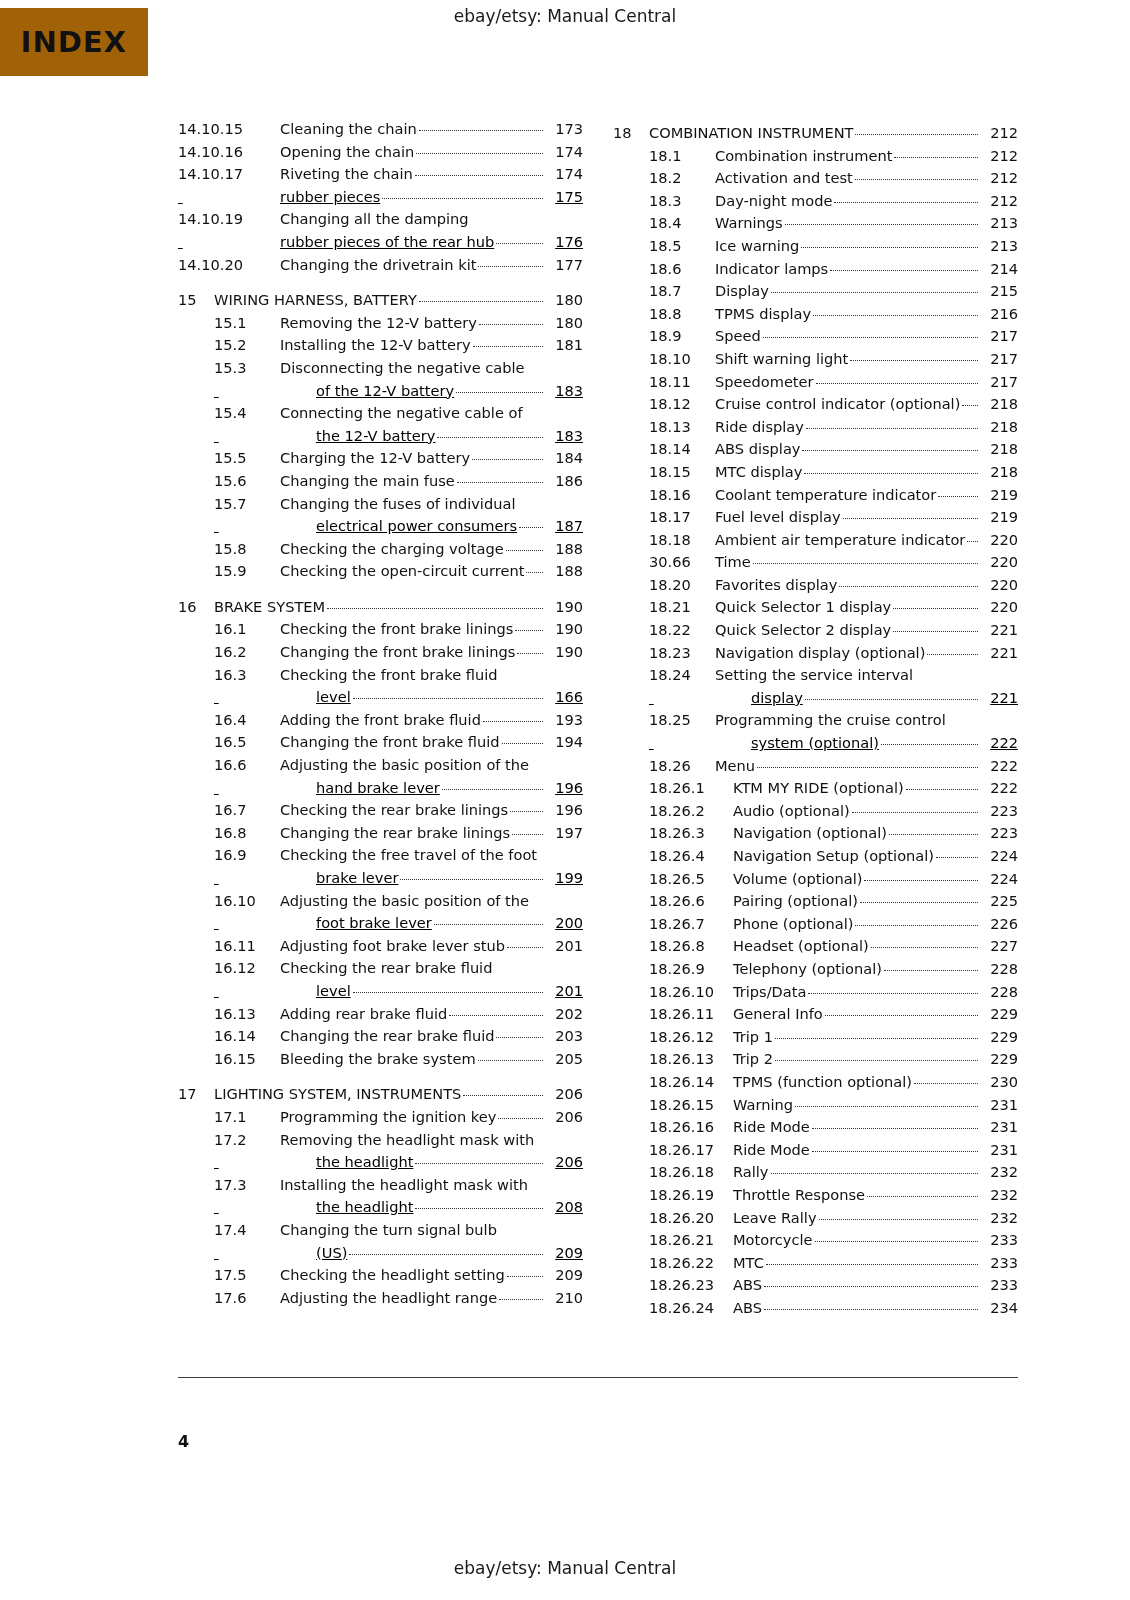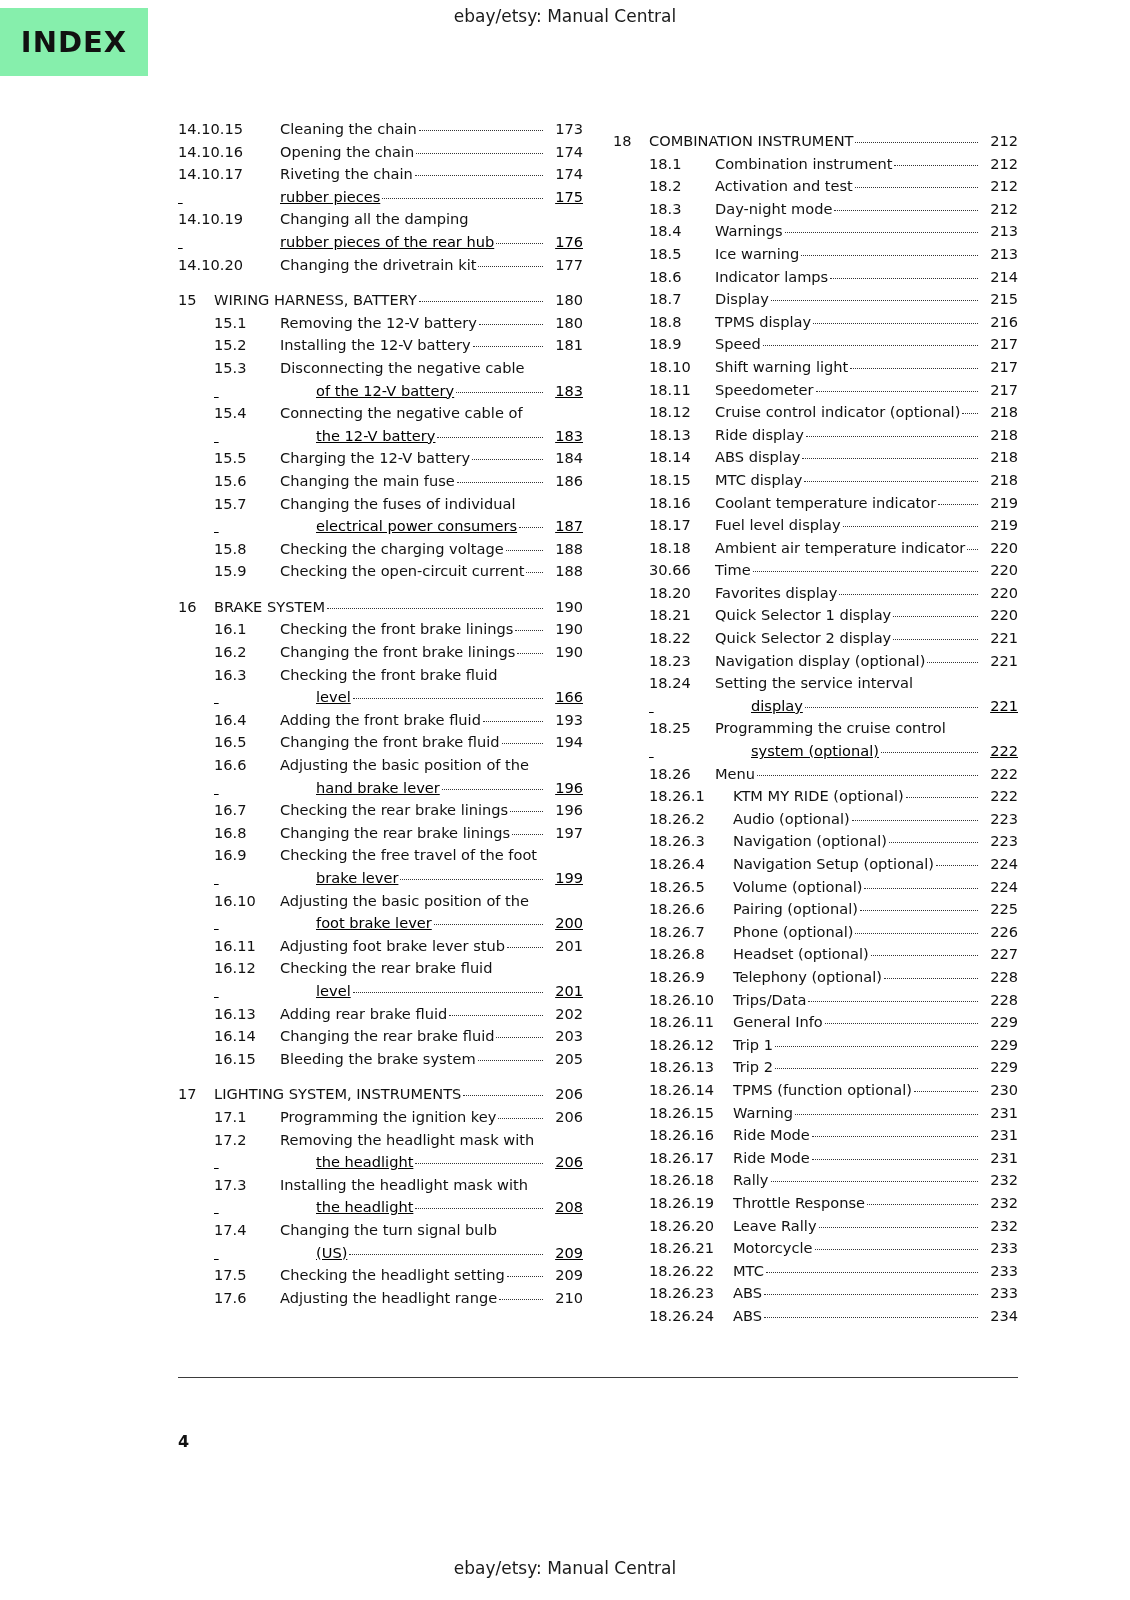--- a/index.html
+++ b/index.html
@@ -34,21 +34,21 @@
     font-size: 17px;
     color: #1a1a1a;
     font-family: "DejaVu Sans", sans-serif;
   }
   .index-tab {
     position: absolute;
     top: 8px;
     left: 0;
     width: 148px;
     height: 68px;
-    background: #86efac;
+    background: #a16207;
     display: flex;
     align-items: center;
     justify-content: center;
   }
   .index-tab span {
     font-size: 29px;
     font-weight: bold;
     letter-spacing: 1px;
     color: #111111;
     font-family: "DejaVu Sans", sans-serif;
@@ -70,21 +70,21 @@
     display: flex;
     align-items: flex-start;
     font-size: 14.6px;
     line-height: 22.6px;
     color: #111;
   }
   .toc-row.level1 {
     margin-top: 13px;
   }
   .toc-row.level1:first-child {
-    margin-top: 12px;
+    margin-top: 4px;
   }
   .toc-row.level2 {
     margin-top: 0;
   }
   .num {
     flex: 0 0 auto;
     white-space: nowrap;
   }
   
   .col-left .level1 .num { width: 36px; }

